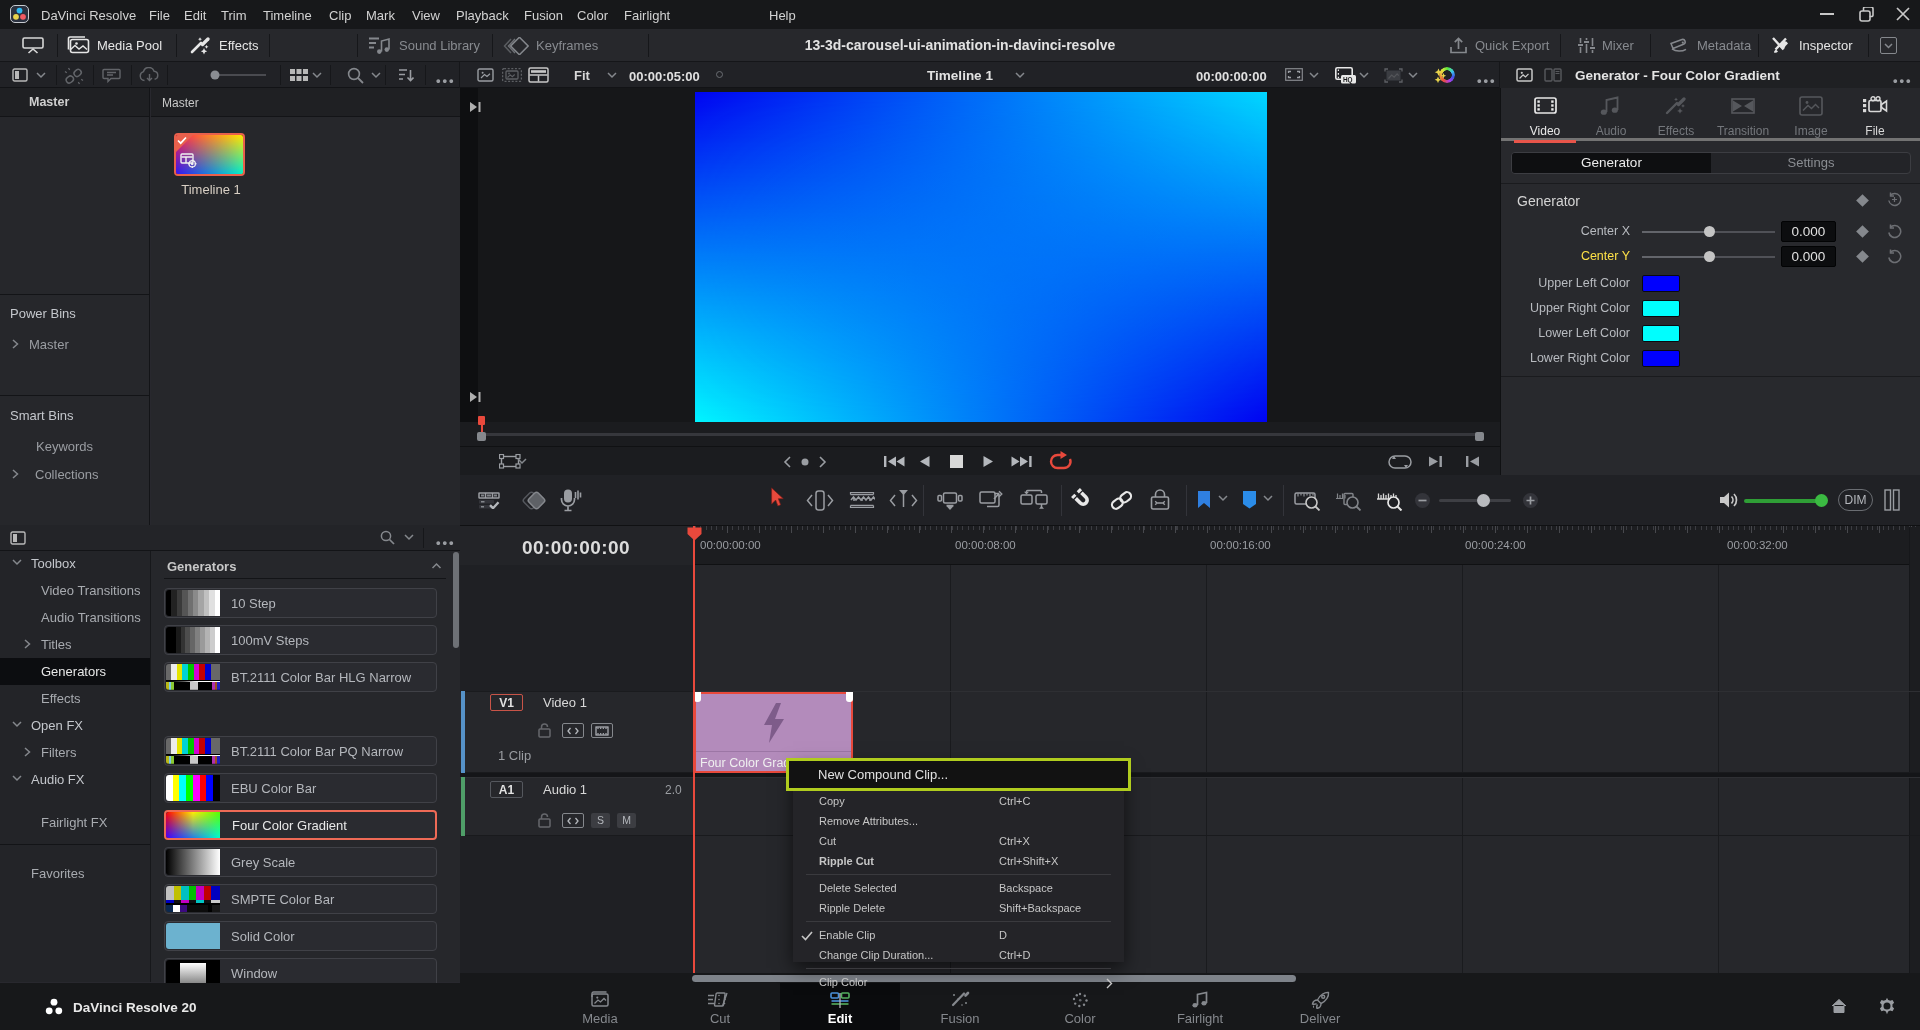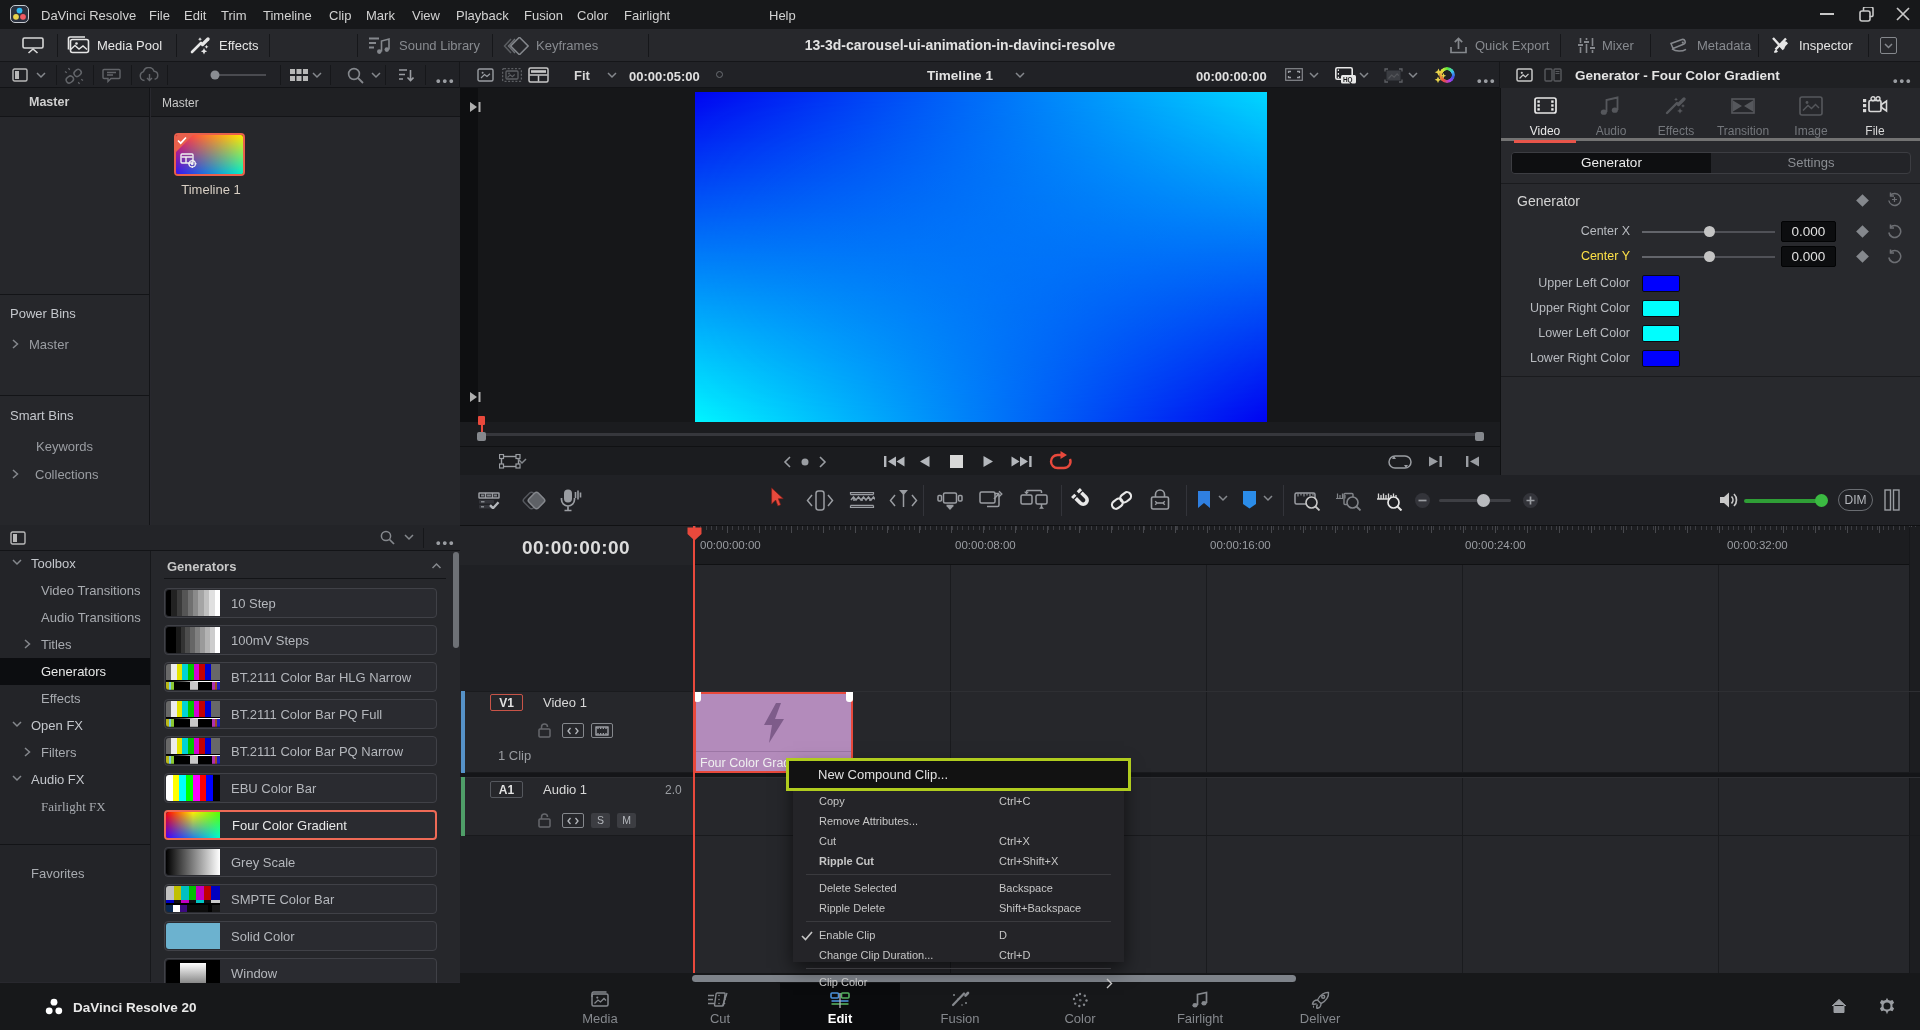--- a/index.html
+++ b/index.html
@@ -624,21 +624,21 @@
       </svg>
   <div style="position:absolute;left:31px;top:169px;color:#c4c7cc;">Open FX</div>
   <svg class="chev-r" style="left:24px;top:198px;" viewBox="0 0 7 10">
         <path d="M1 1 l4.5 4 L1 9" fill="none" stroke="#85888d" stroke-width="1.5"></path>
       </svg>
   <div class="fxnavitem" style="top:196px;">Filters</div>
   <svg class="chev-r" style="left:12px;top:226px;width:10px;height:7px;" viewBox="0 0 10 7">
         <path d="M1 1 l4 4 4-4" fill="none" stroke="#85888d" stroke-width="1.5"></path>
       </svg>
   <div style="position:absolute;left:31px;top:223px;color:#c4c7cc;">Audio FX</div>
-  <div class="fxnavitem" style="top:250px;font-family:Liberation Serif, serif;">Fairlight FX</div>
+  <div class="fxnavitem" style="top:266px;">Fairlight FX</div>
   <div style="position:absolute;left:0;top:295px;width:150px;height:1px;background:#131417;"></div>
   <div style="position:absolute;left:31px;top:317px;">Favorites</div>
 </div>
 <div class="abs" id="fxlist">
   <div style="position:absolute;left:16px;top:10px;color:#c8c8c8;font-size:13px;font-weight:bold;">Generators</div>
   <svg style="position:absolute;left:280px;top:13px;" width="11" height="7" viewBox="0 0 10 7">
         <path d="M1 6 l4 -4 4 4" fill="none" stroke="#85888d" stroke-width="1.5"></path>
       </svg>
   <div style="position:absolute;left:13px;top:29px;width:282px;height:1px;background:#131417;"></div>
   <div style="position:absolute;left:302px;top:3px;width:6px;height:96px;background:#6e7176;border-radius:3px;"></div>
@@ -646,24 +646,20 @@
         <div class="th" style="background:linear-gradient(to right,#000 0%,#000 10%,#222 10%,#222 20%,#3a3a3a 20%,#3a3a3a 30%,#555 30%,#555 40%,#707070 40%,#707070 50%,#8a8a8a 50%,#8a8a8a 60%,#a5a5a5 60%,#a5a5a5 70%,#c0c0c0 70%,#c0c0c0 80%,#e0e0e0 80%,#e0e0e0 90%,#fff 90%);"></div>
         <div class="nm">10 Step</div>
       </div>
   <div class="fxitem" style="top:76px;">
         <div class="th" style="background:linear-gradient(to right,#000 0%,#000 18%,#1a1a1a 18%,#1a1a1a 27%,#333 27%,#333 36%,#4d4d4d 36%,#4d4d4d 45%,#666 45%,#666 54%,#808080 54%,#808080 63%,#9a9a9a 63%,#9a9a9a 72%,#b3b3b3 72%,#b3b3b3 81%,#ccc 81%,#ccc 90%,#fff 90%);"></div>
         <div class="nm">100mV Steps</div>
       </div>
   <div class="fxitem" style="top:113px;">
         <div class="th bt2111"></div>
         <div class="nm">BT.2111 Color Bar HLG Narrow</div>
-      </div>
-  <div class="fxitem" style="top:150px;">
-        <div class="th bt2111"></div>
-        <div class="nm">BT.2111 Color Bar PQ Full</div>
       </div>
   <div class="fxitem" style="top:187px;">
         <div class="th bt2111"></div>
         <div class="nm">BT.2111 Color Bar PQ Narrow</div>
       </div>
   <div class="fxitem" style="top:224px;">
         <div class="th ebu"></div>
         <div class="nm">EBU Color Bar</div>
       </div>
   <div class="fxitem" style="top:261px;border:2px solid #ee6a56;">

